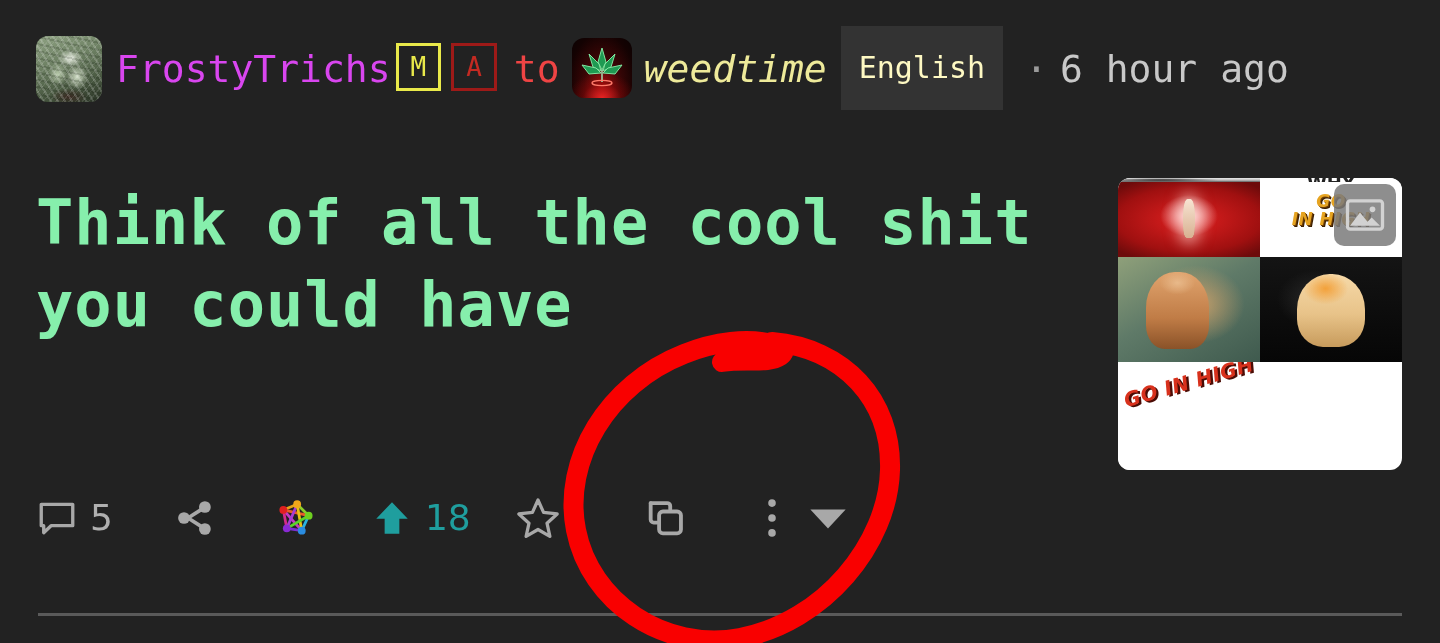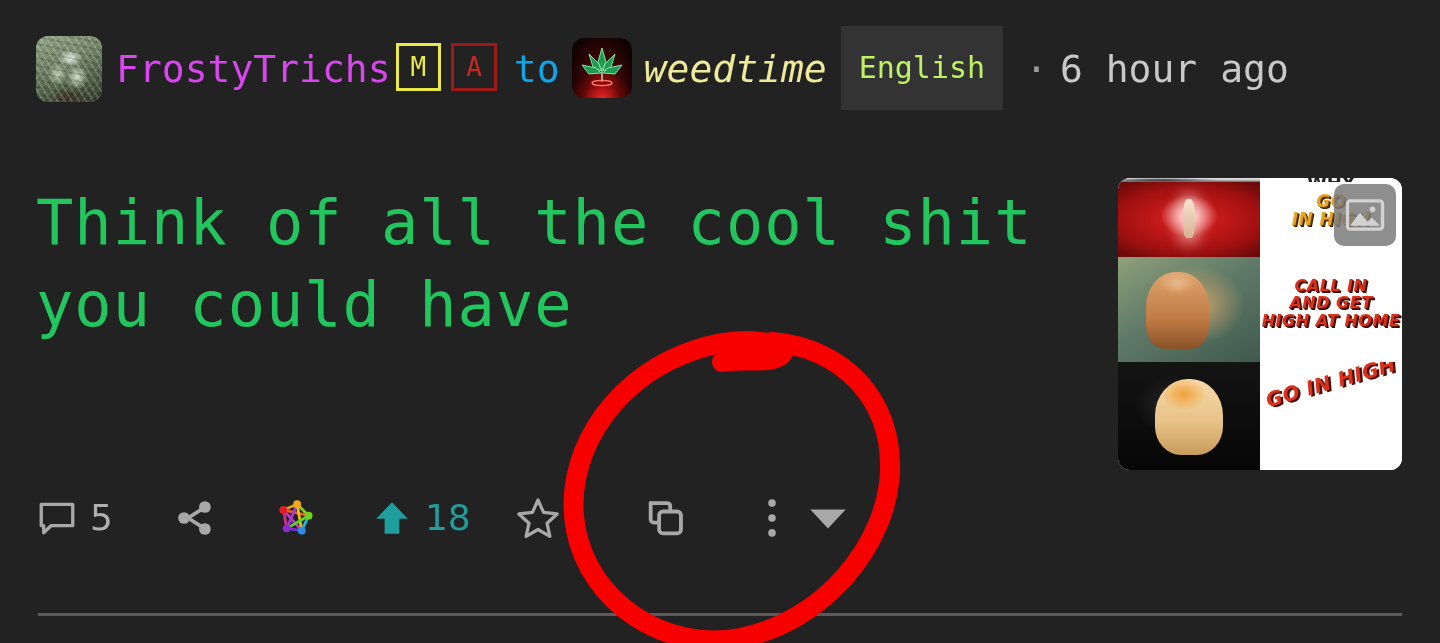--- a/index.html
+++ b/index.html
@@ -81,21 +81,21 @@
     padding: 8px 12px;
     margin: 0 5px;
     vertical-align: 6px;
     border: 3px solid #e8e845;
     color: #e8e845;
     background: transparent;
   }
   .badge-box.mod  { border-color:#e9e94a; color:#e9e94a; }
   .badge-box.admin{ border-color:#9e1a18; color:#c42a22; }
 
-  .sep-word { color: #0ea5e9; margin: 0 12px; }
+  .sep-word { color: #ef4444; margin: 0 12px; }
 
   .community-icon {
     display: inline-block;
     width: 60px;
     height: 60px;
     border-radius: 12px;
     vertical-align: -16px;
     margin-right: 12px;
     position: relative;
     overflow: hidden;
@@ -114,42 +114,42 @@
     left: 0; right: 0; bottom: 0;
     height: 38%;
     background: radial-gradient(ellipse at 50% 100%, rgba(255,40,40,.85) 0%, rgba(170,10,10,.35) 45%, rgba(0,0,0,0) 80%);
   }
 
   .community-name { color: #eeea9a; font-style: italic; }
 
   .lang-badge {
     display: inline-block;
     background: #333333;
-    color: #bef264;
+    color: #fef9c3;
     font-size: 30px;
     line-height: 1;
     padding: 27px 18px;
     margin: 0 10px 0 14px;
     vertical-align: 4px;
   }
   .dot-sep { color: #9a9a9a; margin: 0 12px; }
   .time-ago { color: #c8c8c8; }
 
   
   .post-title {
     position: absolute;
     left: 36px;
     top: 182px;
     width: 1040px;
     font-family: "DejaVu Sans Mono", monospace;
     font-size: 62px;
     line-height: 82px;
-    color: #22c55e;
+    color: #86efac;
     letter-spacing: 1px;
-    font-weight: 400;
+    font-weight: 700;
   }
 
   
   .thumb {
     position: absolute;
     left: 1118px;
     top: 178px;
     width: 284px;
     height: 292px;
     border-radius: 12px;
@@ -343,23 +343,20 @@
       <div class="cell white">
         <div class="mt-top-cut">WHY</div>
       </div>
 
       <div class="cell panel-red"></div>
       <div class="cell white">
         <div class="meme-text mt-go">GO<br>IN HIGH</div>
       </div>
 
       <div class="cell panel-green"></div>
-      <div class="cell white">
-        <div class="meme-text mt-call">CALL IN<br>AND GET<br>HIGH AT HOME</div>
-      </div>
 
       <div class="cell panel-dark"></div>
       <div class="cell white">
         <div class="meme-text mt-bottom">GO IN HIGH</div>
       </div>
     </div>
 
     <div class="thumb-badge">
       <svg width="40" height="34" viewBox="0 0 24 20">
         <rect x="1.5" y="1.5" width="21" height="17" rx="1.6" fill="none" stroke="#d2d2d2" stroke-width="2"></rect>

